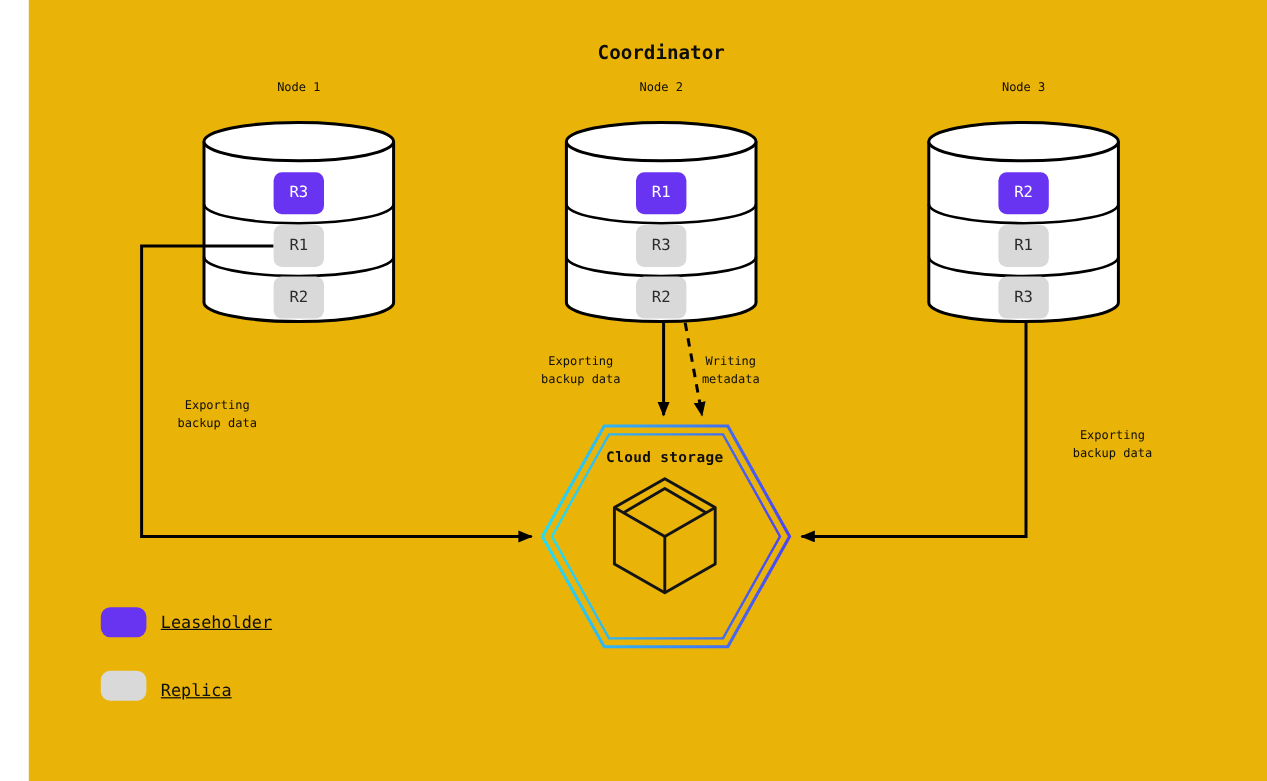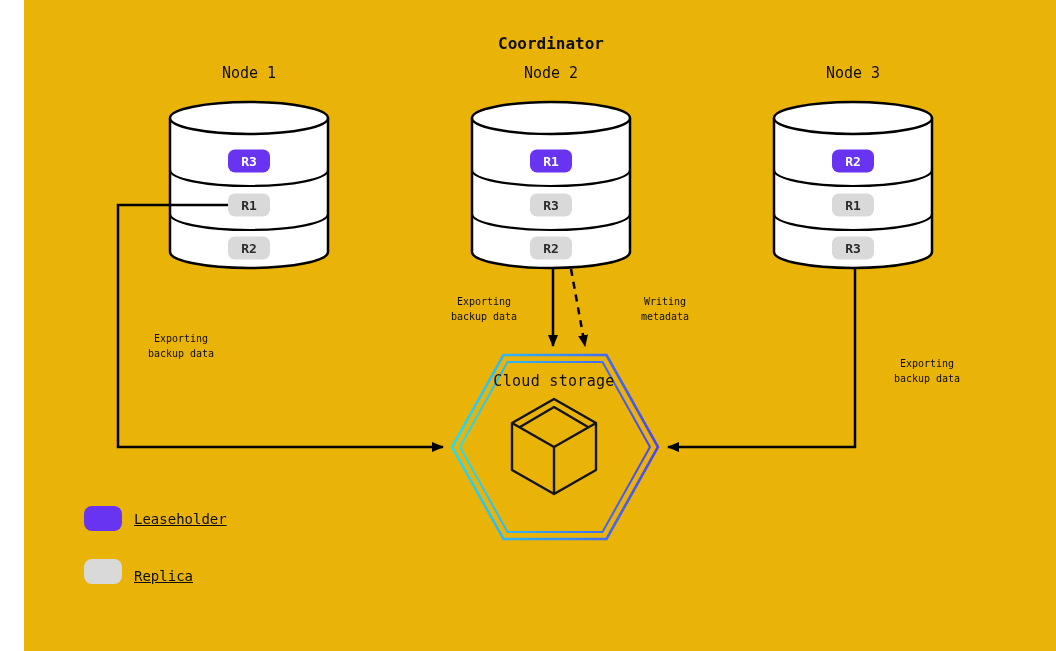--- a/index.html
+++ b/index.html
@@ -13,29 +13,29 @@
   .arrow.dashed{stroke-dasharray:7 6;}
   .cylbody{fill:#fff;stroke:#000;stroke-width:2.5;}
   .cylline{fill:none;stroke:#000;stroke-width:2.2;}
   .cyltop{fill:#fff;stroke:#000;stroke-width:2.5;}
   .hex{fill:none;stroke:url(#hexgrad);stroke-width:2.6;}
   .hex.inner{stroke-width:2;}
   .cube path{fill:none;stroke:#141414;stroke-width:2.4;stroke-linejoin:round;}
   
   .lbl{position:absolute;transform:translate(-50%,-50%);text-align:center;white-space:pre-line;line-height:1.5;}
   .title{font-size:16px;font-weight:bold;}
-  .node-label{font-size:15px;}
+  .node-label{font-size:10px;}
   .edge-label{font-size:10px;}
-  .cloud-label{font-size:15px;font-weight:normal;letter-spacing:.3px;}
+  .cloud-label{font-size:12px;font-weight:bold;letter-spacing:.3px;}
   
   .badge{
     position:absolute;transform:translate(-50%,-50%);
-    width:42px;height:23px;border-radius:7px;
+    width:42px;height:35px;border-radius:7px;
     display:flex;align-items:center;justify-content:center;
-    font-size:13px;font-weight:bold;
+    font-size:13px;font-weight:normal;
   }
   .badge--lh{color:#ffffff;}
   .badge--rep{color:#2b2b2b;}
   
   .swatch{position:absolute;width:38px;height:25px;border-radius:8px;}
   .legend-label{position:absolute;transform:translate(0,-50%);font-size:14px;text-decoration:underline;}
 </style>
 </head>
 <body>
 
@@ -114,21 +114,21 @@
   <div class="badge badge--rep" style="left: 527px; top: 248px; background-color: rgb(217, 217, 217);">R2</div>
 
   <div class="badge badge--lh" style="left: 829px; top: 161px; background-color: rgb(105, 51, 242);">R2</div>
   <div class="badge badge--rep" style="left: 829px; top: 205px; background-color: rgb(217, 217, 217);">R1</div>
   <div class="badge badge--rep" style="left: 829px; top: 248px; background-color: rgb(217, 217, 217);">R3</div>
 
   <div class="lbl edge-label" style="left:157px;top:346px;">Exporting
 backup data</div>
   <div class="lbl edge-label" style="left:460px;top:309px;">Exporting
 backup data</div>
-  <div class="lbl edge-label" style="left:641px;top:309px;">Writing
+  <div class="lbl edge-label" style="left:585px;top:309px;">Writing
 metadata</div>
   <div class="lbl edge-label" style="left:903px;top:371px;">Exporting
 backup data</div>
 
   <div class="lbl cloud-label" style="left:530px;top:381px;">Cloud storage</div>
 
   <div class="swatch" style="left: 60px; top: 506px; background-color: rgb(105, 51, 242);"></div>
   <div class="legend-label" style="left:110px;top:519px;">Leaseholder</div>
   <div class="swatch" style="left: 60px; top: 559px; background-color: rgb(217, 217, 217);"></div>
   <div class="legend-label" style="left:110px;top:576px;">Replica</div>

